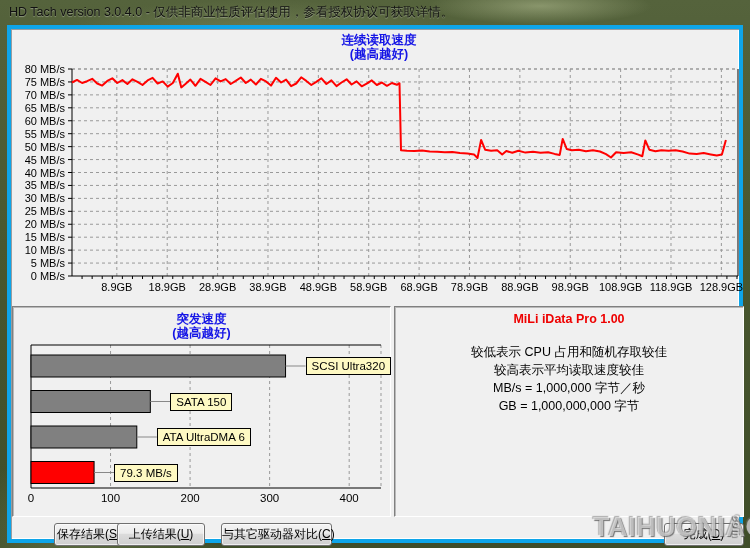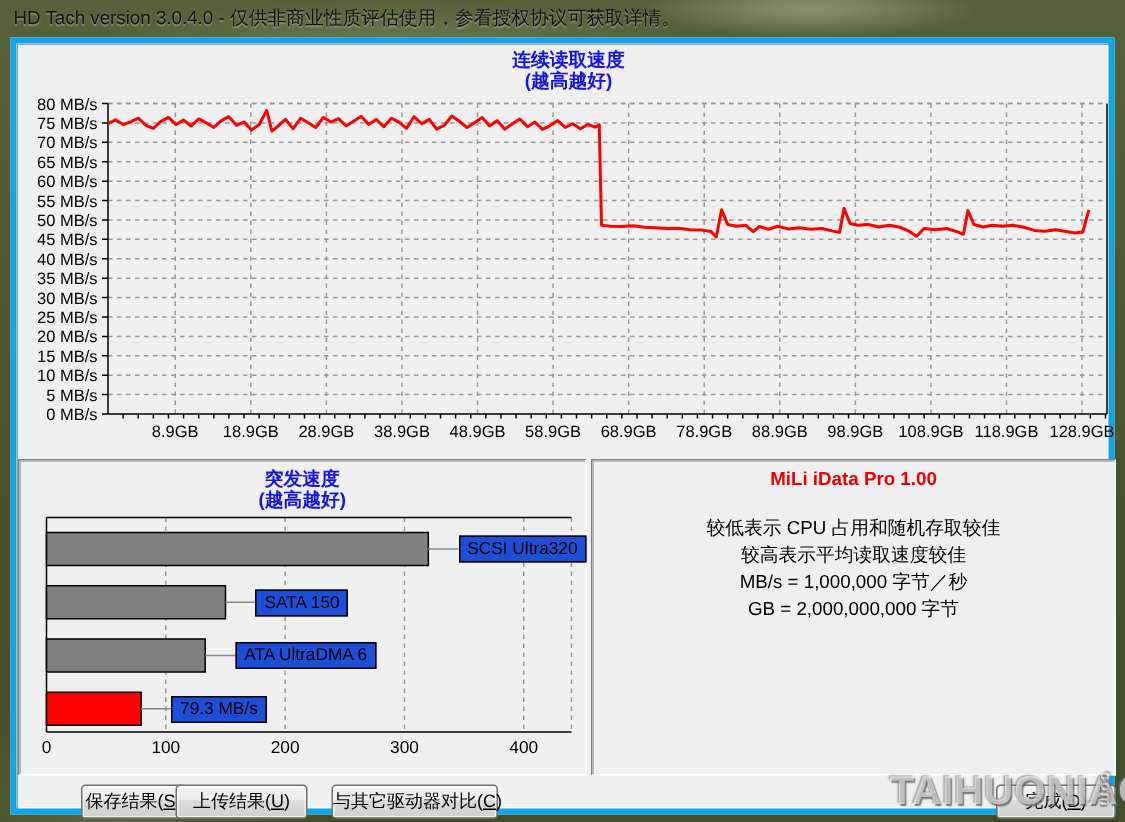--- a/index.html
+++ b/index.html
@@ -34,21 +34,21 @@
     border:1px solid;
     border-color:#808080 #ffffff #ffffff #808080;
     box-shadow: inset 1px 1px 0 #b9b9b9;
   }
   #burst-panel { left:1px; width:379px; }
   #info-panel  { left:383px; width:350px; padding:5px 8px;text-align:center; }
   .burst-titles { position:absolute; left:0; top:5px; width:100%; text-align:center; }
   #bar-chart-svg { position:absolute; left:0; top:0; width:377px; height:209px; }
   .bar-label {
     position:absolute; height:18px; line-height:16px; font-size:11.5px;
-    background:#1d4ed8; border:1px solid #000; padding:0 5px; white-space:nowrap;
+    background:#fef9c3; border:1px solid #000; padding:0 5px; white-space:nowrap;
     color:#000;
   }
   #info-title { color:#ee0000; font-weight:bold; font-size:12.5px; margin-bottom:4px; }
   .info-line  { font-size:12.5px; line-height:18px; color:#000; white-space:nowrap; }
   .info-notes { margin-top:17px; }
   .btn {
     position:absolute; top:494px; height:23px; font-size:12px; color:#000;
     background:linear-gradient(180deg,#f4f4f4,#ececec 45%,#dcdcdc 46%,#cfcfcf);
     border:1px solid #707070; border-radius:3px;
     text-align:center; line-height:21px; cursor:default;
@@ -272,21 +272,21 @@
       <div class="bar-label" style="left: 143.795px; top: 121px;">ATA UltraDMA 6</div>
       <div class="bar-label" style="left: 101.08px; top: 156.5px;">79.3 MB/s</div>
     </div>
 
   <div class="panel" id="info-panel">
     <div id="info-title">MiLi iData Pro 1.00</div>
     <div class="info-notes">
         <div class="info-line">较低表示 CPU 占用和随机存取较佳</div>
         <div class="info-line">较高表示平均读取速度较佳</div>
         <div class="info-line">MB/s = 1,000,000 字节／秒</div>
-        <div class="info-line">GB = 2,000,000,000 字节</div>
+        <div class="info-line">GB = 1,000,000,000 字节</div>
       </div>
   </div>
 
   <div class="btn" id="btn-save">保存结果(<u>S</u>)</div>
   <div class="btn" id="btn-upload">上传结果(<u>U</u>)</div>
   <div class="btn" id="btn-compare">与其它驱动器对比(<u>C</u>)</div>
   <div id="copyright">版权所有 (C) Simpli Software, Inc. 汉化：狐狸少爷 Fo</div>
   <div class="btn" id="btn-done">完成(<u>D</u>)</div>
 
 </div>

